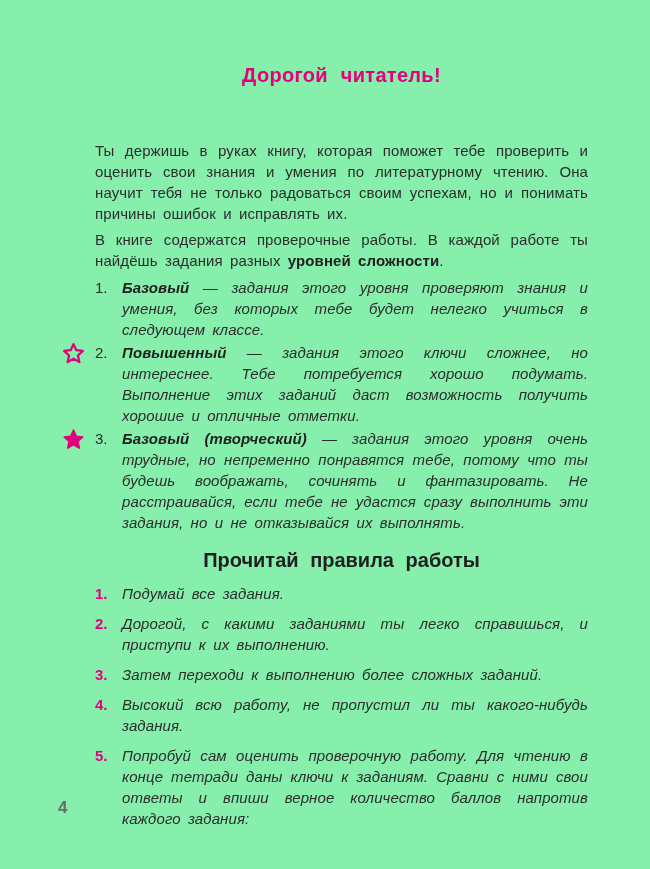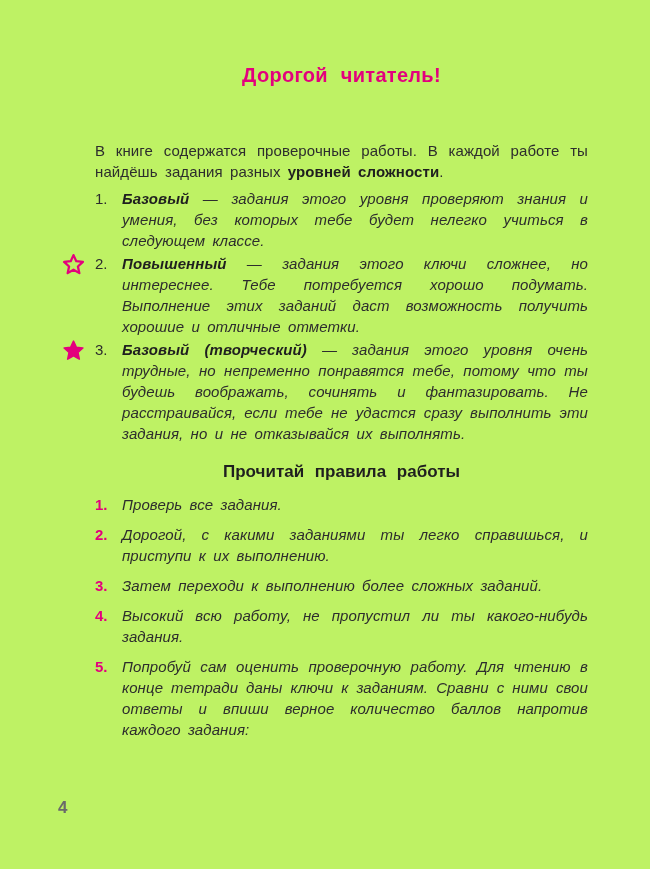--- a/index.html
+++ b/index.html
@@ -1,21 +1,21 @@
 <!DOCTYPE html>
 <html lang="ru"><head>
 <meta charset="utf-8">
 <style>
   * { margin: 0; padding: 0; box-sizing: border-box; }
   html, body { background: #ffffff; }
   .page {
     width: 650px;
     height: 869px;
     position: relative;
-    background: #bef264;
+    background: #86efac;
     color: #2d2d2d;
     font-family: "Liberation Sans", sans-serif;
     padding-top: 62px;
     overflow: hidden;
   }
   .title {
     margin: 0 62px 52px 95px;
     text-align: center;
     color: #e3007d;
     font-size: 20px;
@@ -28,21 +28,21 @@
     margin: 0 62px 0 95px;
     font-size: 15px;
     line-height: 21px;
   }
   .para, .item-text {
     text-align: justify;
     text-align-last: left;
     word-spacing: 3px;
     letter-spacing: 0.1px;
   }
-  .para + .para { }
+  .para + .para { margin-top: 5px; }
   .para b, .item-text b { color: #1f1f1f; }
   .levels { margin-top: 6px; }
   .level-item {
     display: flex;
     position: relative;
     margin-top: 2px;
   }
   .num {
     width: 27px;
     flex: none;
@@ -51,21 +51,21 @@
   .item-text { flex: 1; font-style: italic; }
   .star {
     position: absolute;
     left: -33px;
     top: 0px;
     width: 23px;
     height: 23px;
   }
   .star svg { display: block; width: 100%; height: 100%; }
   .rules-heading {
-    font-size: 17px;
+    font-size: 20px;
     line-height: 21px;
     text-align: center;
     font-weight: bold;
     color: #1f1f1f;
     margin: 17px 0 12px 0;
     word-spacing: 6px;
   }
   .rule-item {
     display: flex;
     margin-top: 9px;
@@ -87,20 +87,21 @@
 </style>
 </head>
 <body>
 
 <div class="page">
 
   <h1 class="title">Дорогой  читатель!</h1>
 
   <div class="content">
 
+    <p class="para">Ты держишь в руках книгу, которая поможет тебе проверить и оценить свои знания и умения по литературному чтению. Она научит тебя не только радоваться своим успехам, но и понимать причины ошибок и исправлять их.</p>
 
     <p class="para"><span>В книге содержатся проверочные работы. В каждой работе ты найдёшь задания разных </span><b>уровней сложности</b><span>.</span></p>
 
     <div class="levels">
 
       <div class="level-item">
         <span class="num">1.</span>
         <p class="item-text"><b>Базовый</b><span> — задания этого уровня проверяют знания и умения, без которых тебе будет нелегко учиться в следующем классе.</span></p>
       </div>
 
@@ -125,21 +126,21 @@
       </div>
 
     </div>
 
     <h2 class="rules-heading">Прочитай  правила  работы</h2>
 
     <div class="rules">
 
       <div class="rule-item">
         <span class="rule-num">1.</span>
-        <p class="item-text">Проверь все задания.</p>
+        <p class="item-text">Подумай все задания.</p>
       </div>
 
       <div class="rule-item">
         <span class="rule-num">2.</span>
         <p class="item-text">Дорогой, с какими заданиями ты легко справишься, и приступи к их выполнению.</p>
       </div>
 
       <div class="rule-item">
         <span class="rule-num">3.</span>
         <p class="item-text">Затем переходи к выполнению более сложных заданий.</p>

